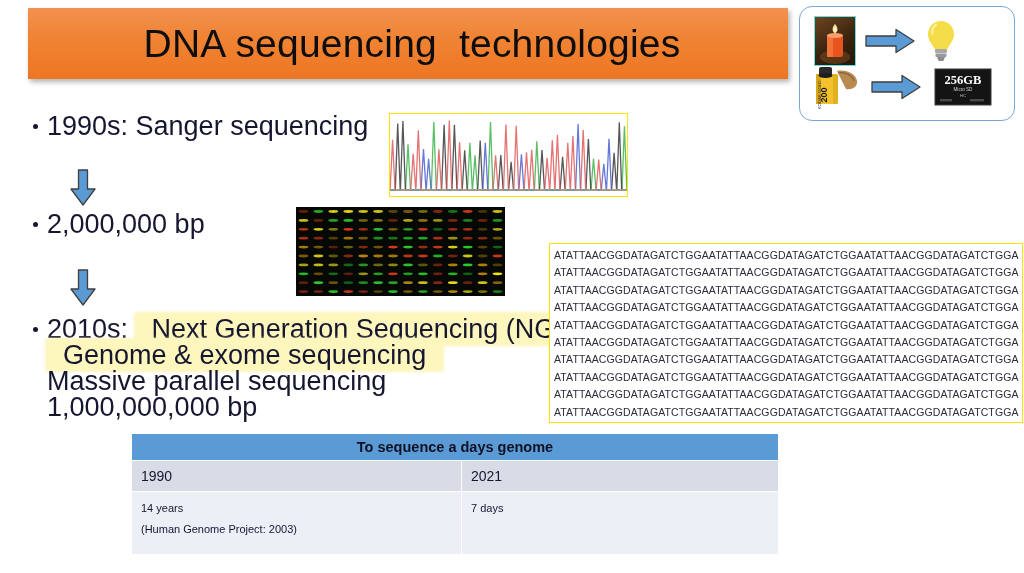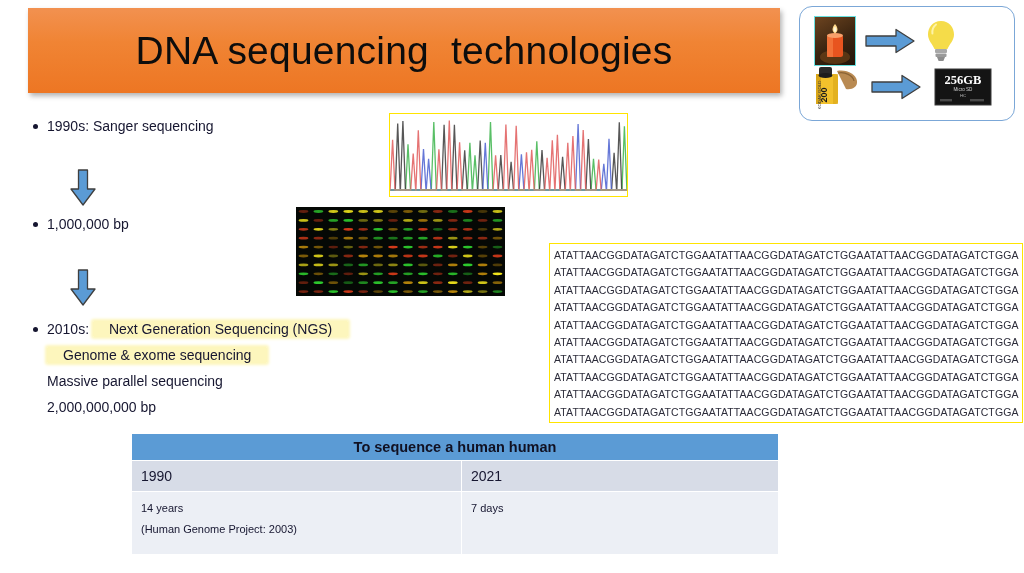--- a/index.html
+++ b/index.html
@@ -5,39 +5,39 @@
   html,body{margin:0;padding:0;background:#ffffff;}
   body{
     width:1024px;height:573px;position:relative;overflow:hidden;
     font-family:"Liberation Sans","DejaVu Sans",sans-serif;
     color:#161630;
   }
   .slide{position:absolute;inset:0;background:#fff;}
 
   
   .title-banner{
-    position:absolute;left:28px;top:8px;width:752px;height:85px;
+    position:absolute;left:28px;top:8px;width:752px;height:71px;
     background:linear-gradient(180deg,#f4handled 0%,#ed7d31 100%);
     background:linear-gradient(180deg,#f29150 0%,#f08434 40%,#ed7623 100%);
     box-shadow:2px 3px 5px rgba(0,0,0,0.30);
-    display:flex;align-items:center;justify-content:center;
+    display:flex;align-items:center;justify-content:center;padding-left:8px;
   }
   .title-text{
     font-size:39px;font-weight:400;color:#0d0d0d;
     letter-spacing:.2px;white-space:pre;
     font-family:"Liberation Sans","DejaVu Sans",sans-serif;
   }
 
   
   .bullet{position:absolute;display:flex;align-items:flex-start;}
   .dot{
     width:5px;height:5px;border-radius:50%;background:#161630;
     margin-top:11px;margin-right:9px;flex:none;
   }
-  .btext{font-size:14px;line-height:26px;color:#161630;white-space:pre-line;}
+  .btext{font-size:27px;line-height:26px;color:#161630;white-space:pre-line;}
   .hl{background:#fdf6bd;padding:0 16px;border-radius:1px;
       box-shadow:0 0 3px 2px #fdf6bd;}
 
   .b1{left:33px;top:113px;}
   .b2{left:33px;top:211px;}
   .b3{left:33px;top:316px;}
 
   
   .arrow-down{position:absolute;width:30px;height:40px;}
   .a1{left:68px;top:168px;}
@@ -122,37 +122,37 @@
 
   <div class="arrow-down a1">
     <svg viewBox="0 0 30 40" width="30" height="40">
       <path d="M10.5 2 H19.5 V21 H27 L15 37 L3 21 H10.5 Z" fill="#5b9bd5" stroke="#3f3f3f" stroke-width="1.3" stroke-linejoin="round"></path>
     </svg>
   </div>
 
   <div class="bullet b2">
     <div class="dot"></div>
     <div>
-      <div class="btext">1,000,000 bp</div>
+      <div class="btext">2,000,000 bp</div>
     </div>
   </div>
 
   <div class="arrow-down a2">
     <svg viewBox="0 0 30 40" width="30" height="40">
       <path d="M10.5 2 H19.5 V21 H27 L15 37 L3 21 H10.5 Z" fill="#5b9bd5" stroke="#3f3f3f" stroke-width="1.3" stroke-linejoin="round"></path>
     </svg>
   </div>
 
   <div class="bullet b3">
     <div class="dot"></div>
     <div>
       <div class="btext"><span>2010s: </span><span class="hl">Next Generation Sequencing (NGS)</span></div>
       <div class="btext"><span class="hl">Genome &amp; exome sequencing</span></div>
       <div class="btext">Massive parallel sequencing</div>
-      <div class="btext">2,000,000,000 bp</div>
+      <div class="btext">1,000,000,000 bp</div>
     </div>
   </div>
 
   <div class="chromo">
     <svg viewBox="0 0 237 82" preserveAspectRatio="none" id="chromo-svg">
         <path d="M0 76 L15.6 76 L18.0 30.3 L20.5 76 L41.3 76 L43.8 8.1 L46.3 76 L77.4 76 L79.9 28.9 L82.3 76 L82.5 76 L85.0 41.4 L87.5 76 L98.0 76 L100.5 7.9 L102.9 76 L144.4 76 L146.8 27.4 L149.3 76 L201.0 76 L203.5 44.7 L206.0 76 L232.0 76 L234.4 12.3 L236.9 76 L237 76" fill="none" stroke="#3cb44b" stroke-width="1.3" opacity="0.85"></path>
         <path d="M0 76 L5.3 76 L7.7 9.5 L10.2 76 L10.4 76 L12.9 6.9 L15.4 76 L51.6 76 L54.1 10.8 L56.6 76 L61.9 76 L64.4 10.7 L66.9 76 L72.2 76 L74.7 36.3 L77.2 76 L87.7 76 L90.2 26.5 L92.6 76 L108.3 76 L110.8 41.0 L113.2 76 L118.6 76 L121.1 47.8 L123.5 76 L149.5 76 L152.0 36.1 L154.5 76 L170.1 76 L172.6 42.7 L175.1 76 L195.9 76 L198.4 25.0 L200.8 76 L221.6 76 L224.1 38.9 L226.6 76 L226.8 76 L229.3 8.2 L231.7 76 L237 76" fill="none" stroke="#3a3a3a" stroke-width="1.3" opacity="0.85"></path>
         <path d="M0 76 L31.0 76 L33.5 35.0 L36.0 76 L36.2 76 L38.6 44.8 L41.1 76 L92.8 76 L95.3 28.7 L97.8 76 L128.9 76 L131.4 40.3 L133.9 76 L185.6 76 L188.1 10.0 L190.5 76 L211.3 76 L213.8 49.7 L216.3 76 L216.5 76 L219.0 24.8 L221.4 76 L237 76" fill="none" stroke="#4a5fd0" stroke-width="1.3" opacity="0.85"></path>
         <path d="M0 76 L0.1 76 L2.6 25.9 L5.0 76 L20.7 76 L23.2 39.5 L25.7 76 L25.9 76 L28.3 16.2 L30.8 76 L46.5 76 L48.9 35.3 L51.4 76 L56.8 76 L59.3 6.5 L61.7 76 L67.1 76 L69.6 28.2 L72.0 76 L103.1 76 L105.6 41.2 L108.1 76 L113.5 76 L115.9 10.4 L118.4 76 L123.8 76 L126.2 11.8 L128.7 76 L134.1 76 L136.5 38.3 L139.0 76 L139.2 76 L141.7 35.8 L144.2 76 L154.7 76 L157.1 43.7 L159.6 76 L159.8 76 L162.3 26.3 L164.8 76 L165.0 76 L167.4 20.9 L169.9 76 L175.3 76 L177.8 28.7 L180.2 76 L180.4 76 L182.9 22.0 L185.4 76 L190.7 76 L193.2 16.0 L195.7 76 L206.2 76 L208.7 45.6 L211.1 76 L237 76" fill="none" stroke="#e05a5a" stroke-width="1.3" opacity="0.85"></path>
         <line x1="0" y1="76" x2="237" y2="76" stroke="#99cc99" stroke-width="1"></line>
@@ -313,21 +313,21 @@
       <div class="seqline">ATATTAACGGDATAGATCTGGAATATTAACGGDATAGATCTGGAATATTAACGGDATAGATCTGGA</div>
       <div class="seqline">ATATTAACGGDATAGATCTGGAATATTAACGGDATAGATCTGGAATATTAACGGDATAGATCTGGA</div>
       <div class="seqline">ATATTAACGGDATAGATCTGGAATATTAACGGDATAGATCTGGAATATTAACGGDATAGATCTGGA</div>
       <div class="seqline">ATATTAACGGDATAGATCTGGAATATTAACGGDATAGATCTGGAATATTAACGGDATAGATCTGGA</div>
       <div class="seqline">ATATTAACGGDATAGATCTGGAATATTAACGGDATAGATCTGGAATATTAACGGDATAGATCTGGA</div>
     </div>
 
   <table class="gtable">
     <tbody>
       <tr>
-        <td class="th-cell" colspan="2">To sequence a human human</td>
+        <td class="th-cell" colspan="2">To sequence a days genome</td>
       </tr>
       <tr>
         <td class="r1-cell" style="width:320px">1990</td>
         <td class="r1-cell">2021</td>
       </tr>
       <tr>
         <td class="r2-cell">14 years
 (Human Genome Project: 2003)</td>
         <td class="r2-cell">7 days</td>
       </tr>

